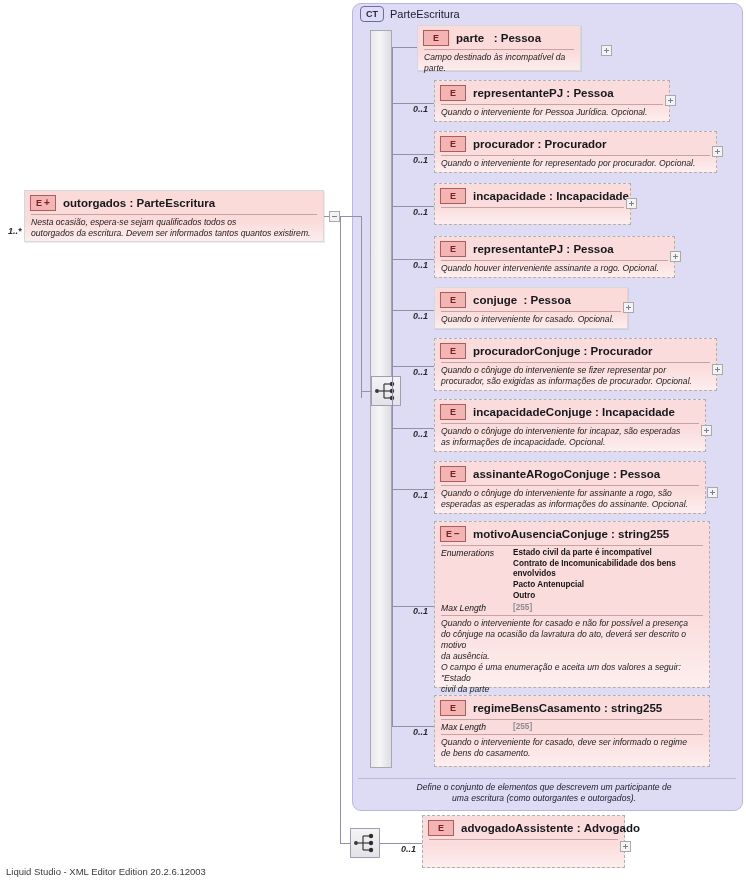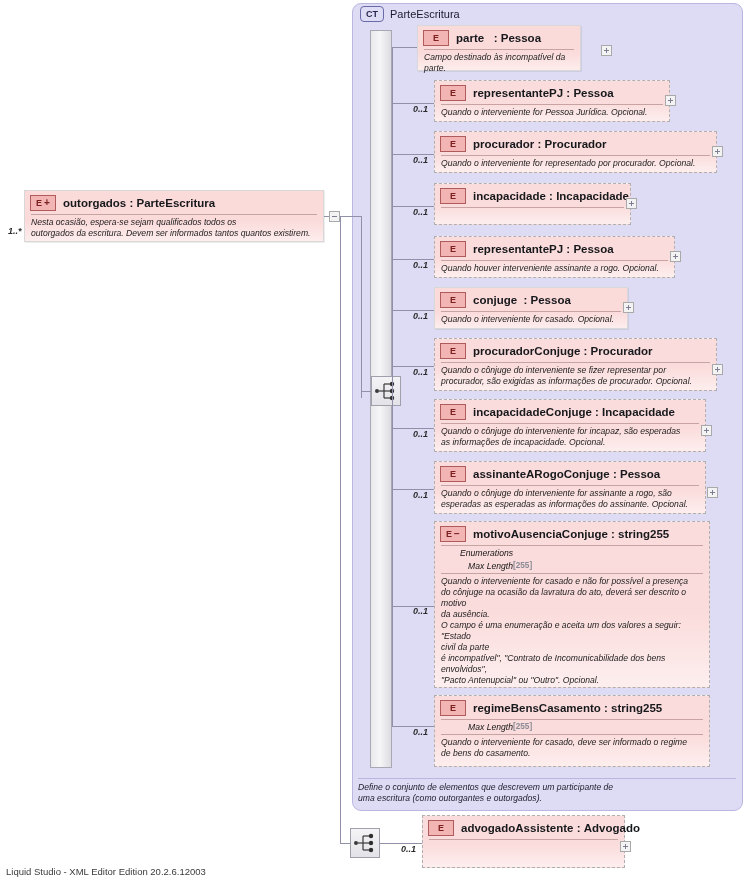--- a/index.html
+++ b/index.html
@@ -59,21 +59,21 @@
   .eicon .sg{margin-left:2px;font-size:10px;line-height:1;}
   .ttl{
     font-size:11.5px;font-weight:bold;color:#16181c;white-space:nowrap;
   }
   .node .rule{height:1px;background:#c8a3a3;margin:0 6px;}
   .node .doc{
     font-size:8.6px;font-style:italic;color:#1c1c1c;
     line-height:1.28;padding:2px 6px 3px 6px;white-space:pre-line;
   }
   .facets{
-    font-size:8.6px;color:#141414;padding:2px 6px 1px 6px;line-height:1.3;text-align:right;
+    font-size:8.6px;color:#141414;padding:2px 6px 1px 6px;line-height:1.3;
   }
   .facets .frow{display:flex;align-items:flex-start;}
   .facets .fname{font-style:italic;width:72px;flex:none;}
   .facets .fvals{white-space:pre-line;font-style:normal;font-weight:600;font-size:8.2px;}
   .facets .fval-dim{color:#8a8a96;font-style:normal;}
 
   
   .occ{
     position:absolute;font-size:9px;font-style:italic;color:#2a2a2a;
     font-weight:bold;white-space:nowrap;margin-top:8px;
@@ -87,21 +87,21 @@
   .ctlabel{position:absolute;display:flex;align-items:center;gap:6px;}
   .ctbadge{
     display:inline-flex;align-items:center;justify-content:center;
     width:22px;height:14px;border:1px solid #6a6aa8;border-radius:4px;
     background:#dedcf5;font-size:9px;font-weight:bold;color:#27274e;
   }
   .ctname{font-size:11px;color:#1a1a2e;font-weight:normal;}
   .ctfootrule{position:absolute;height:1px;background:#b9b7e0;}
   .ctfoot{
     position:absolute;font-size:8.6px;font-style:italic;color:#1c1c2a;
-    line-height:1.3;white-space:pre-line;
+    line-height:1.3;white-space:pre-line;text-align:center;
   }
 
   
   .bar{
     position:absolute;box-sizing:border-box;
     border:1px solid #a8a8b4;
     background:linear-gradient(to right,#e9e9ec 0%,#f6f6f7 45%,#dcdce2 100%);
   }
 
   
@@ -302,20 +302,24 @@
   <div class="occ" style="left:413px;top:598px;">0..1</div>
   <div class="node opt" style="left:434px;top:521px;width:276px;height:167px;">
     <div class="titlerow">
       <span class="eicon">E<span class="sg">−</span></span>
       <span class="ttl"><span>motivoAusenciaConjuge</span>&nbsp;<span>:</span>&nbsp;<span>string255</span></span>
     </div>
     <div class="rule"></div>
     <div class="facets">
       <div class="frow">
         <span class="fname">Enumerations</span>
+        <span class="fvals">Estado civil da parte é incompatível
+Contrato de Incomunicabilidade dos bens envolvidos
+Pacto Antenupcial
+Outro</span>
       </div>
       <div class="frow" style="margin-top:2px;">
         <span class="fname">Max Length</span>
         <span class="fvals fval-dim">[255]</span>
       </div>
     </div>
     <div class="rule"></div>
     <div class="doc">Quando o interveniente for casado e não for possível a presença
 do cônjuge na ocasião da lavratura do ato, deverá ser descrito o motivo
 da ausência.

